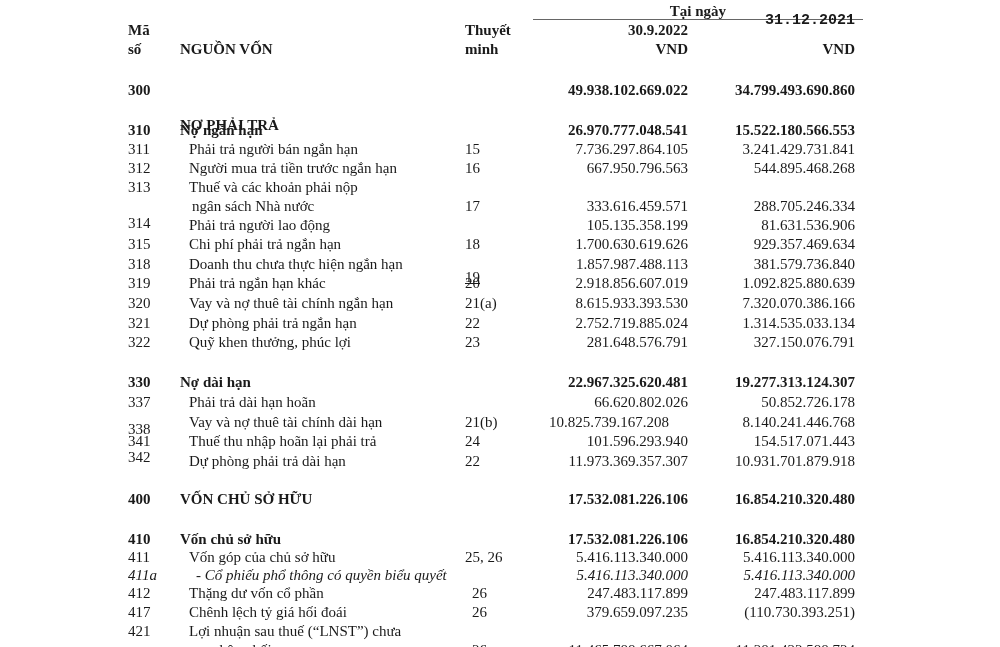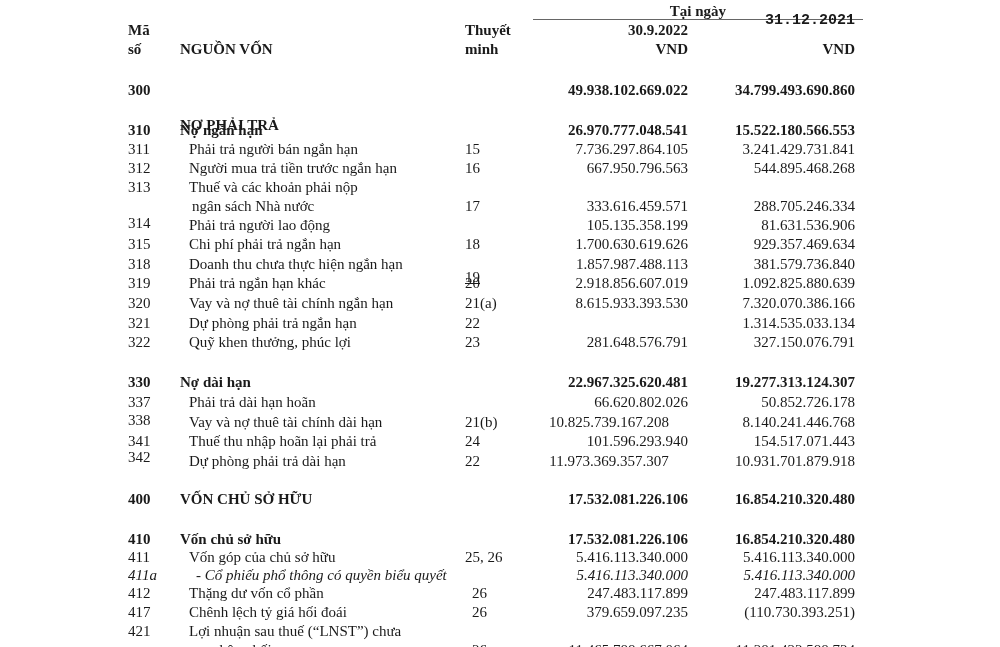--- a/index.html
+++ b/index.html
@@ -92,54 +92,55 @@
 
   <div class="abs code" style="top:294px;">320</div>
   <div class="abs sub" style="top:294px;">Vay và nợ thuê tài chính ngắn hạn</div>
   <div class="abs note" style="top:294px;">21(a)</div>
   <div class="abs v1" style="top:294px;">8.615.933.393.530</div>
   <div class="abs v2" style="top:294px;">7.320.070.386.166</div>
 
   <div class="abs code" style="top:314px;">321</div>
   <div class="abs sub" style="top:314px;">Dự phòng phải trả ngắn hạn</div>
   <div class="abs note" style="top:314px;">22</div>
+  <div class="abs v1" style="top:314px;">2.752.719.885.024</div>
   <div class="abs v2" style="top:314px;">1.314.535.033.134</div>
 
   <div class="abs code" style="top:333px;">322</div>
   <div class="abs sub" style="top:333px;">Quỹ khen thưởng, phúc lợi</div>
   <div class="abs note" style="top:333px;">23</div>
   <div class="abs v1" style="top:333px;">281.648.576.791</div>
   <div class="abs v2" style="top:333px;">327.150.076.791</div>
 
   <div class="abs b code" style="top:373px;">330</div>
   <div class="abs b name" style="top:373px;">Nợ dài hạn</div>
   <div class="abs b v1" style="top:373px;">22.967.325.620.481</div>
   <div class="abs b v2" style="top:373px;">19.277.313.124.307</div>
 
   <div class="abs code" style="top:393px;">337</div>
   <div class="abs sub" style="top:393px;">Phải trả dài hạn hoãn</div>
   <div class="abs v1" style="top:393px;">66.620.802.026</div>
   <div class="abs v2" style="top:393px;">50.852.726.178</div>
 
-  <div class="abs code" style="top:411px;">338</div>
+  <div class="abs code" style="top:420px;">338</div>
   <div class="abs sub" style="top:413px;">Vay và nợ thuê tài chính dài hạn</div>
   <div class="abs note" style="top:413px;">21(b)</div>
   <div class="abs v1" style="top:413px;text-align:center;">10.825.739.167.208</div>
   <div class="abs v2" style="top:413px;">8.140.241.446.768</div>
 
   <div class="abs code" style="top:432px;">341</div>
   <div class="abs sub" style="top:432px;">Thuế thu nhập hoãn lại phải trả</div>
   <div class="abs note" style="top:432px;">24</div>
   <div class="abs v1" style="top:432px;">101.596.293.940</div>
   <div class="abs v2" style="top:432px;">154.517.071.443</div>
 
   <div class="abs code" style="top:448px;">342</div>
   <div class="abs sub" style="top:452px;">Dự phòng phải trả dài hạn</div>
   <div class="abs note" style="top:452px;">22</div>
-  <div class="abs v1" style="top:452px;text-align:center;">11.973.369.357.307</div>
+  <div class="abs v1" style="top:452px;">11.973.369.357.307</div>
   <div class="abs v2" style="top:452px;">10.931.701.879.918</div>
 
   <div class="abs b code" style="top:490px;">400</div>
   <div class="abs b name" style="top:490px;">VỐN CHỦ SỞ HỮU</div>
   <div class="abs b v1" style="top:490px;">17.532.081.226.106</div>
   <div class="abs b v2" style="top:490px;">16.854.210.320.480</div>
 
   <div class="abs b code" style="top:530px;">410</div>
   <div class="abs b name" style="top:530px;">Vốn chủ sở hữu</div>
   <div class="abs b v1" style="top:530px;">17.532.081.226.106</div>

